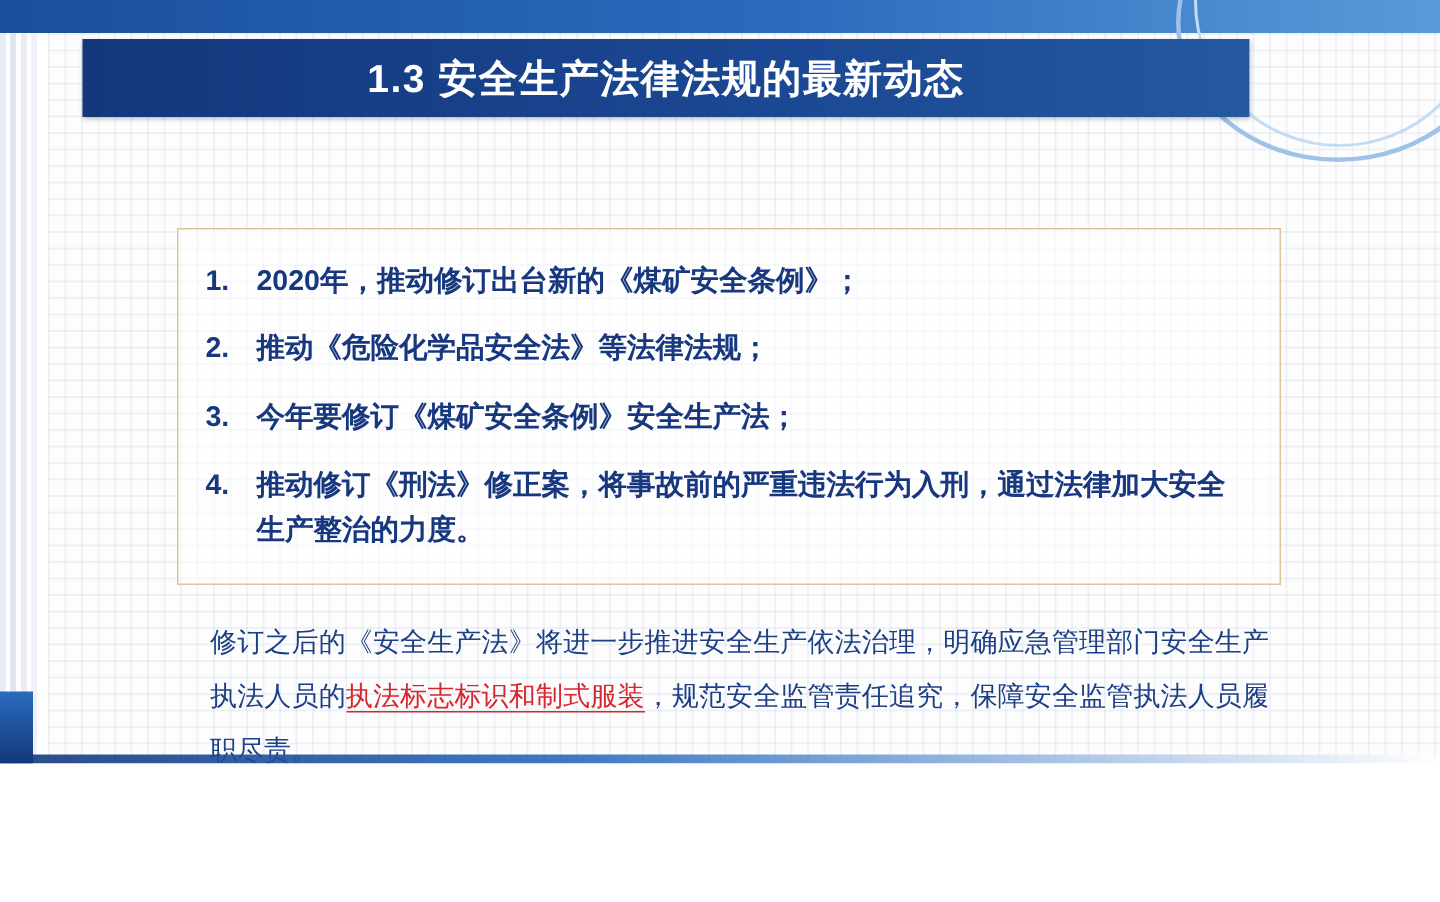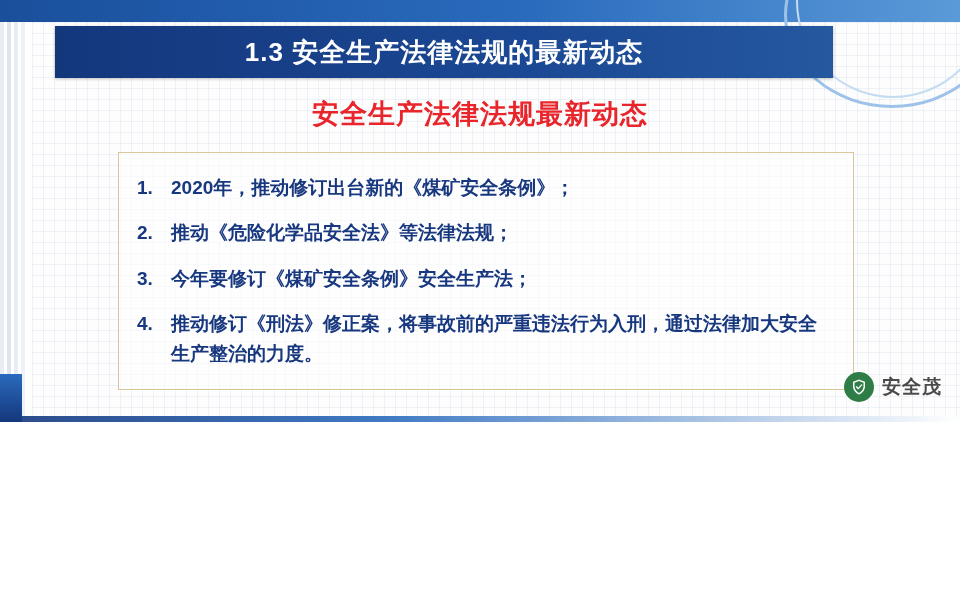--- a/index.html
+++ b/index.html
@@ -10,21 +10,21 @@
     width: 960px;
     height: 601px;
     font-family: "Liberation Sans", sans-serif;
     background: #ffffff;
     overflow: hidden;
   }
 
   .slide {
     position: relative;
     width: 960px;
-    height: 422px;
+    height: 509px;
     background: #ffffff;
     overflow: hidden;
   }
 
   
   .left-stripes {
     position: absolute;
     left: 0;
     top: 0;
     width: 32px;
@@ -222,21 +222,20 @@
   <div class="grid-bg"></div>
   <div class="left-stripes"></div>
   <div class="top-band"></div>
   <div class="arc-deco2"></div>
   <div class="arc-deco"></div>
 
   <div class="title-bar">
     <span class="title-text">1.3  安全生产法律法规的最新动态</span>
   </div>
 
-  <div class="subtitle">安全生产法律法规最新动态</div>
 
   <div class="list-box">
 
     <div class="list-item">
       <span class="num">1.</span>
       <span class="txt">2020年，推动修订出台新的《煤矿安全条例》；</span>
     </div>
 
     <div class="list-item">
       <span class="num">2.</span>
@@ -248,28 +247,21 @@
       <span class="txt">今年要修订《煤矿安全条例》安全生产法；</span>
     </div>
 
     <div class="list-item last">
       <span class="num">4.</span>
       <span class="txt">推动修订《刑法》修正案，将事故前的严重违法行为入刑，通过法律加大安全生产整治的力度。</span>
     </div>
 
   </div>
 
+  <div class="para">
+    <span>修订之后的《安全生产法》将进一步推进安全生产依法治理，明确应急管理部门安全生产执法人员的</span><span class="hl">执法标志标识和制式服装</span><span>，规范安全监管责任追究，保障安全监管执法人员履职尽责。</span>
+  </div>
 
   <div class="bottom-strip"></div>
   <div class="bottom-left-tab"></div>
 
-  <div class="watermark">
-    <span class="wm-icon">
-      <svg width="18" height="18" viewBox="0 0 24 24" aria-hidden="true">
-        <path d="M12 2 L20 5 V11 C20 16 16.4 20.3 12 22 C7.6 20.3 4 16 4 11 V5 Z" fill="#ffffff"></path>
-        <path d="M12 4 L18 6.3 V11 C18 15 15.2 18.5 12 19.9 C8.8 18.5 6 15 6 11 V6.3 Z" fill="#2f7d46"></path>
-        <path d="M8.6 11.8 L11 14.2 L15.6 9.2" fill="none" stroke="#ffffff" stroke-width="1.8" stroke-linecap="round" stroke-linejoin="round"></path>
-      </svg>
-    </span>
-    <span class="wm-text">安全茂</span>
-  </div>
 
 </div>
 
 </body></html>

